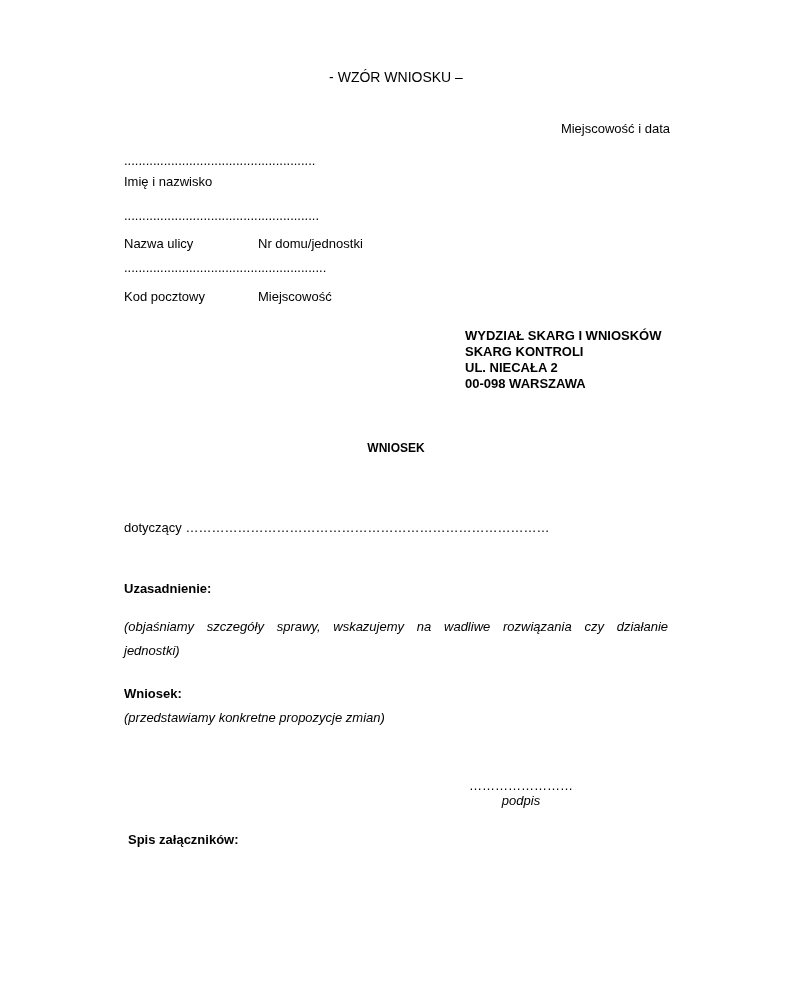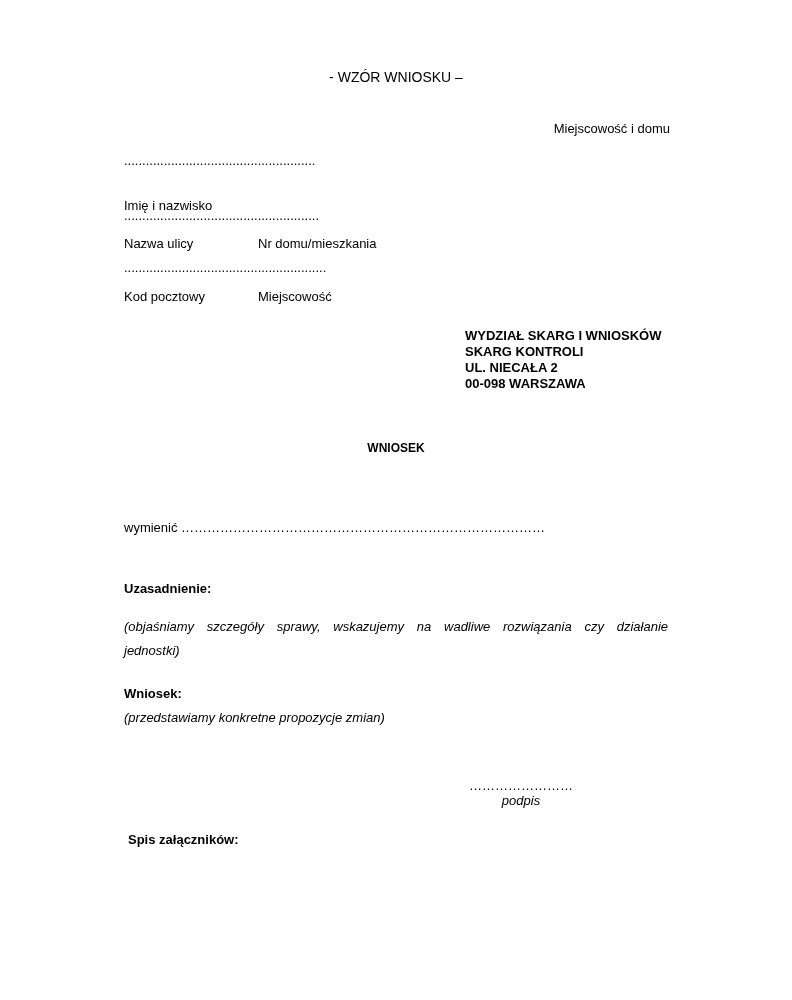--- a/index.html
+++ b/index.html
@@ -76,47 +76,47 @@
     line-height: 15px;
   }
 </style>
 </head>
 <body>
 
 <div class="page">
 
   <div class="line title" style="top:69px">- WZÓR WNIOSKU –</div>
 
-  <div class="line date-label" style="top:121px">Miejscowość i domu</div>
+  <div class="line date-label" style="top:121px">Miejscowość i data</div>
 
   <div class="line dots" style="top:153px">.....................................................</div>
-  <div class="line" style="top:198px">Imię i nazwisko</div>
+  <div class="line" style="top:174px">Imię i nazwisko</div>
 
   <div class="line dots" style="top:208px">......................................................</div>
   <div class="line" style="top:236px">
     <span>Nazwa ulicy</span>
-    <span class="right-col">Nr domu/mieszkania</span>
+    <span class="right-col">Nr domu/jednostki</span>
   </div>
 
   <div class="line dots" style="top:260px">........................................................</div>
   <div class="line" style="top:289px">
     <span>Kod pocztowy</span>
     <span class="right-col">Miejscowość</span>
   </div>
 
   <div class="recipient">
     <div>WYDZIAŁ SKARG I WNIOSKÓW</div>
     <div>SKARG KONTROLI</div>
     <div>UL. NIECAŁA 2</div>
     <div>00-098 WARSZAWA</div>
   </div>
 
   <div class="line heading-center" style="top:441px">WNIOSEK</div>
 
-  <div class="line" style="top:520px">wymienić …………………………………………………………………………</div>
+  <div class="line" style="top:520px">dotyczący …………………………………………………………………………</div>
 
   <div class="line bold" style="top:581px">Uzasadnienie:</div>
   <div class="line italic wide justify-line" style="top:619px">(objaśniamy szczegóły sprawy, wskazujemy na wadliwe rozwiązania czy działanie</div>
   <div class="line italic" style="top:643px">jednostki)</div>
 
   <div class="line bold" style="top:686px">Wniosek:</div>
   <div class="line italic" style="top:710px">(przedstawiamy konkretne propozycje zmian)</div>
 
   <div class="sig-block">
     <div>……………………</div>

